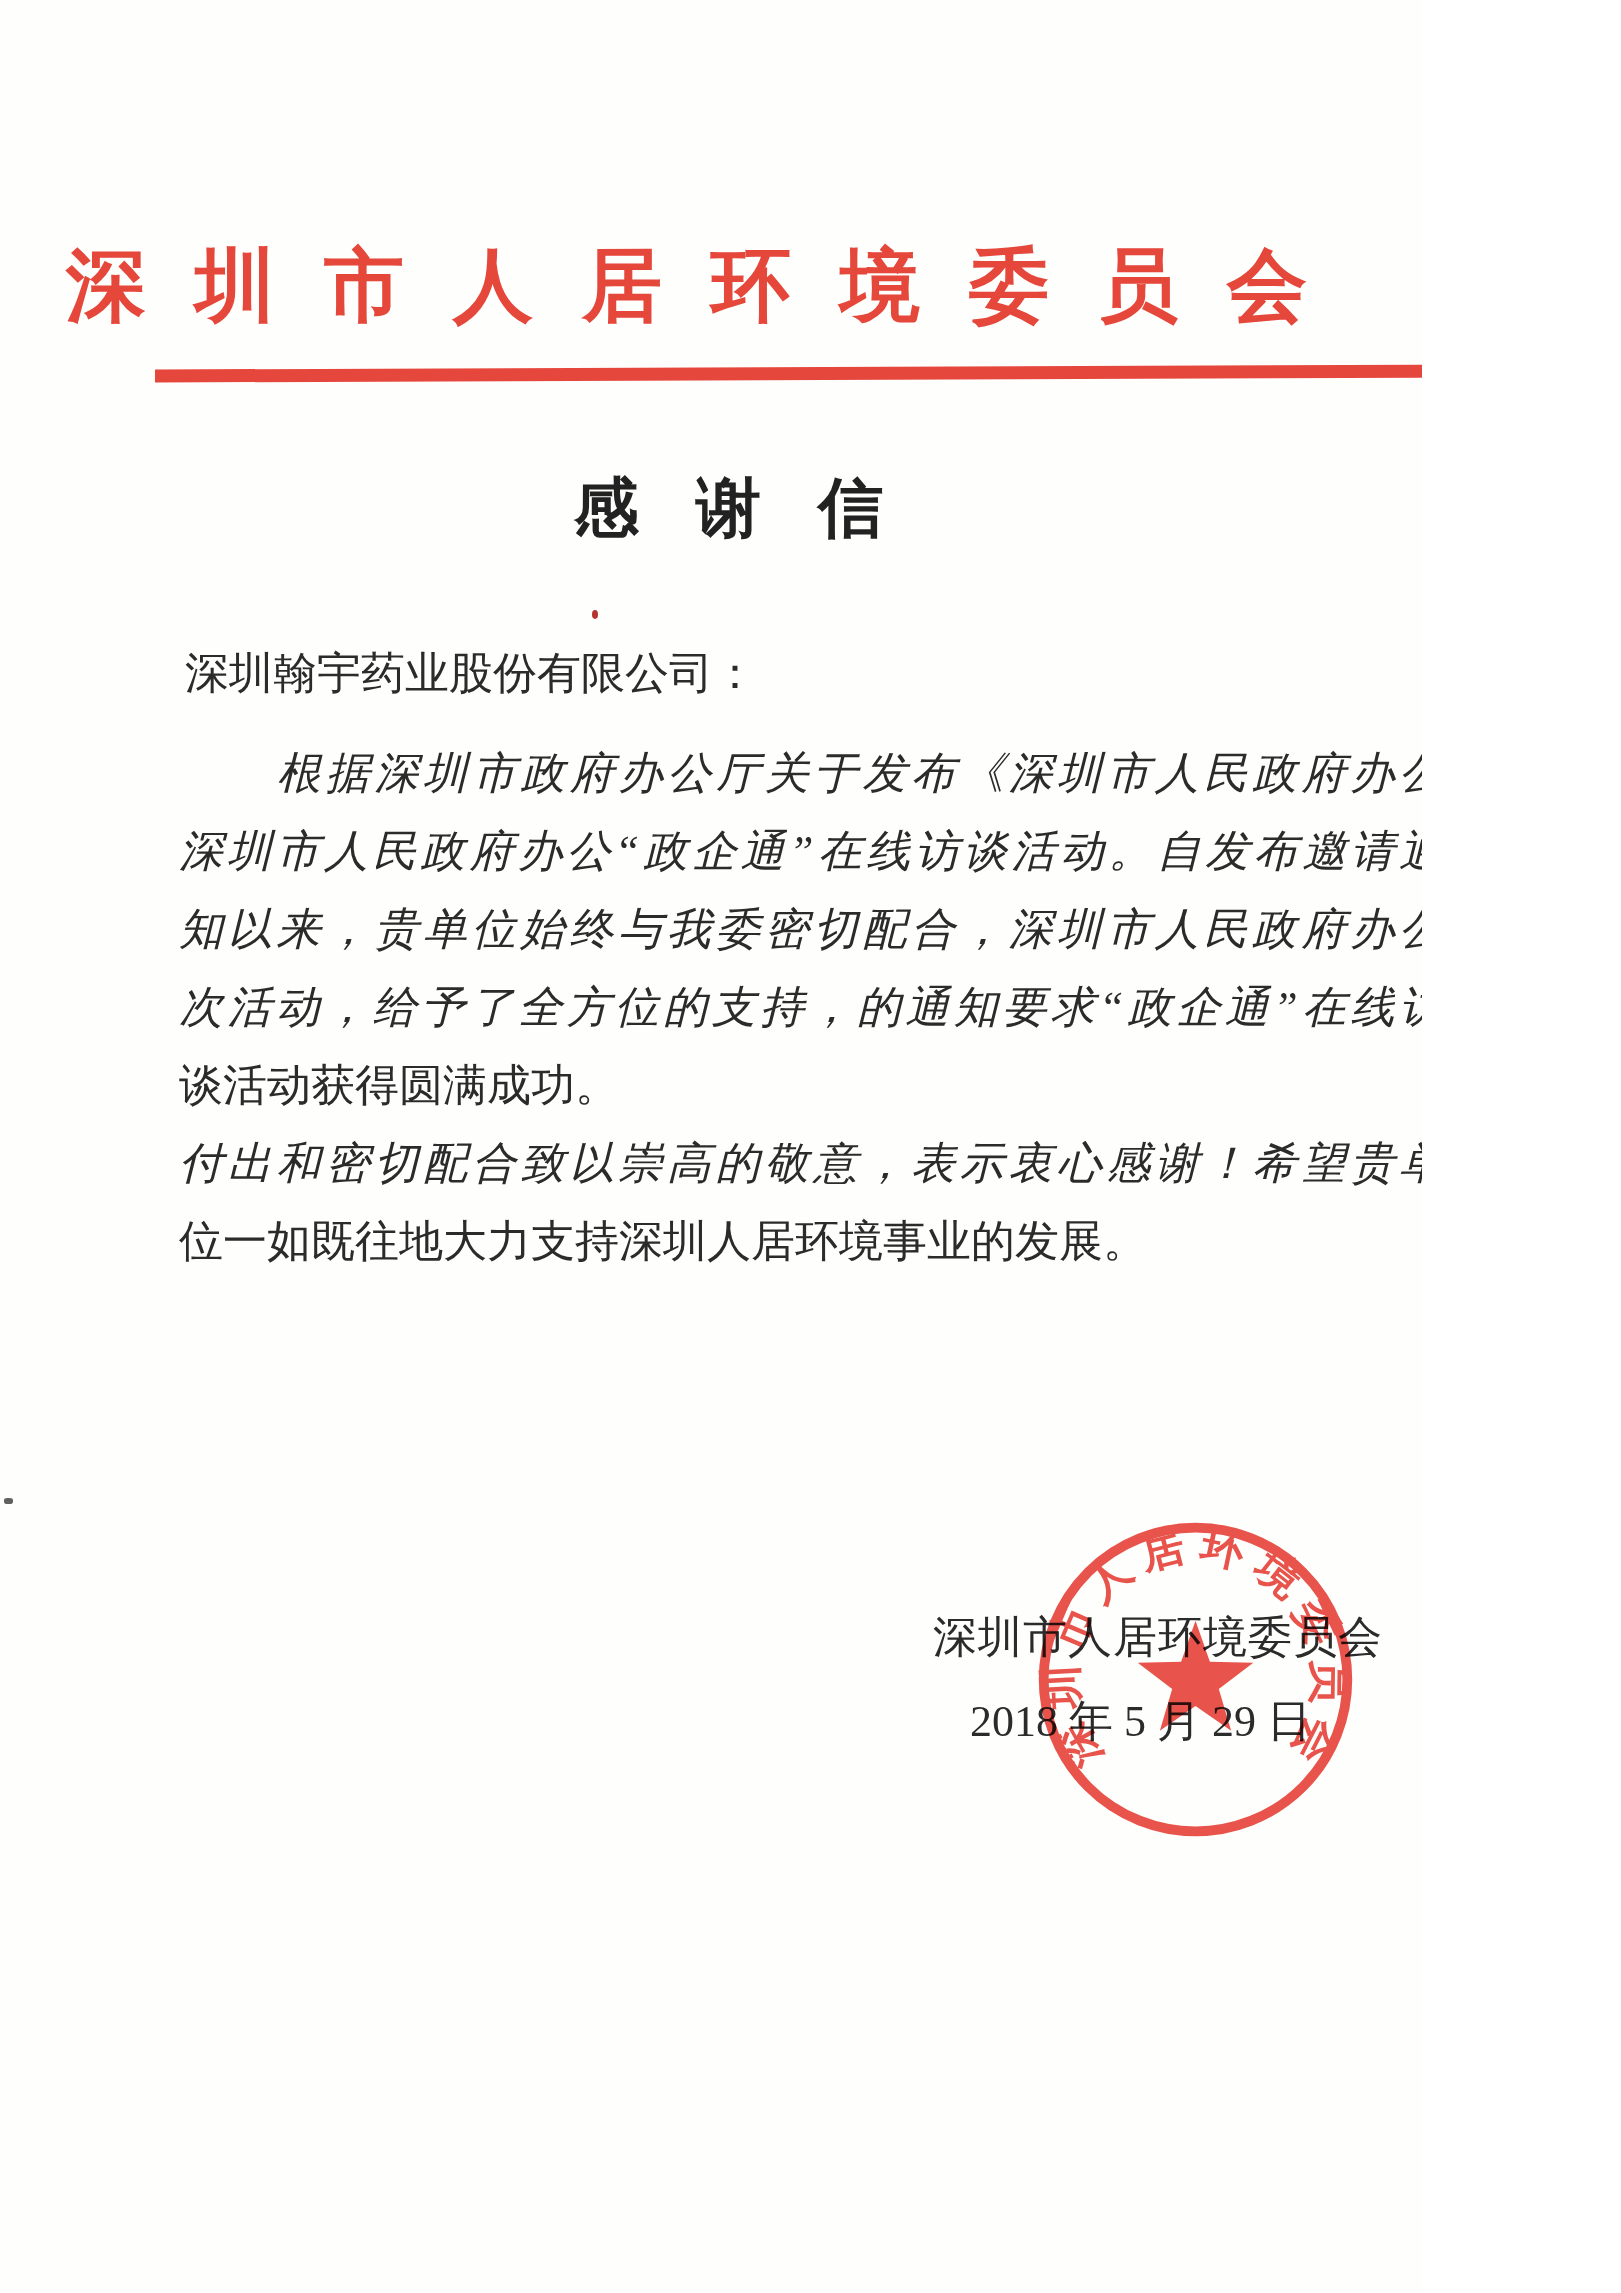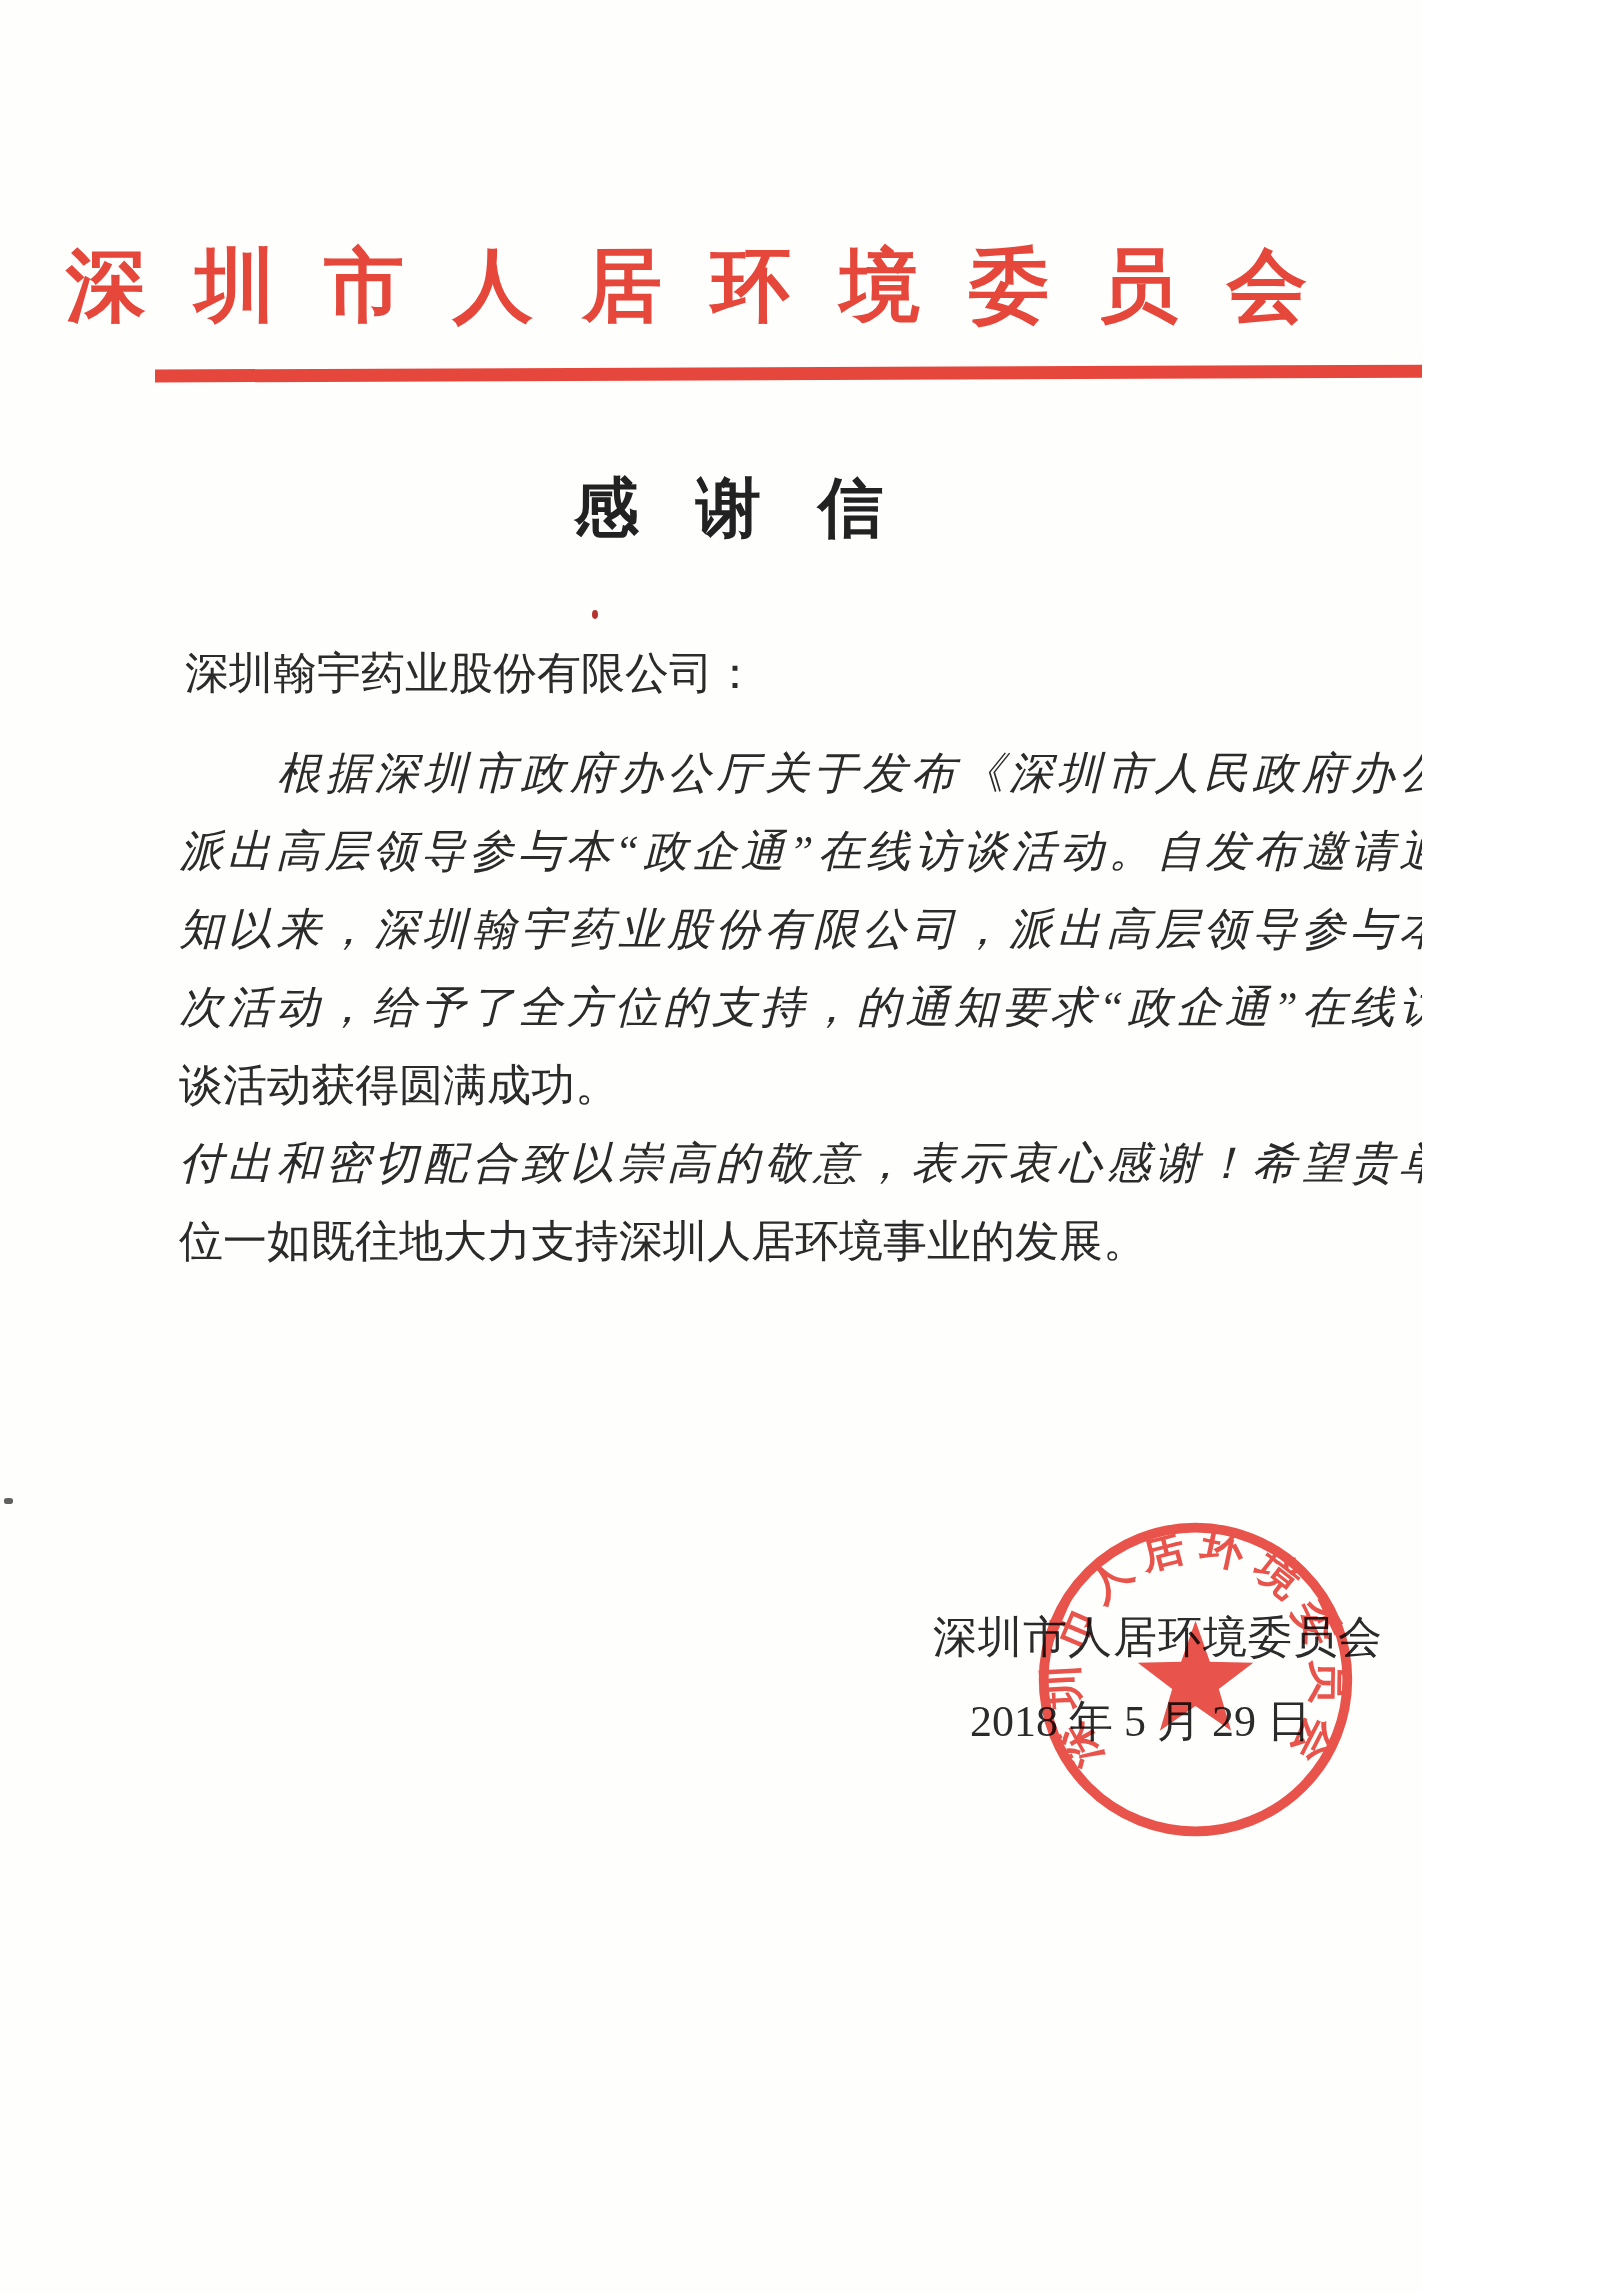--- a/index.html
+++ b/index.html
@@ -100,22 +100,22 @@
 
   <div class="doc-title">感 谢 信</div>
 
   <div class="speck-red"></div>
   <div class="speck-dark"></div>
 
   <div class="body-block">
     <div class="salutation">深圳翰宇药业股份有限公司：</div>
 
     <div class="line fill indent">根据深圳市政府办公厅关于发布《深圳市人民政府办公</div>
-    <div class="line fill">派出高层领导参与本“政企通”在线访谈活动。自发布邀请通</div>
-    <div class="line fill">知以来，深圳翰宇药业股份有限公司，派出高层领导参与本</div>
+    <div class="line fill">深圳市人民政府办公“政企通”在线访谈活动。自发布邀请通</div>
+    <div class="line fill">知以来，贵单位始终与我委密切配合，深圳市人民政府办公</div>
     <div class="line fill">次活动，给予了全方位的支持，的通知要求“政企通”在线访</div>
     <div class="line">谈活动获得圆满成功。</div>
     <div class="line fill">付出和密切配合致以崇高的敬意，表示衷心感谢！希望贵单</div>
     <div class="line">位一如既往地大力支持深圳人居环境事业的发展。</div>
   </div>
 
   <div class="signature">深圳市人居环境委员会</div>
 
   <div class="date">2018 年 5 月 29 日</div>
 

